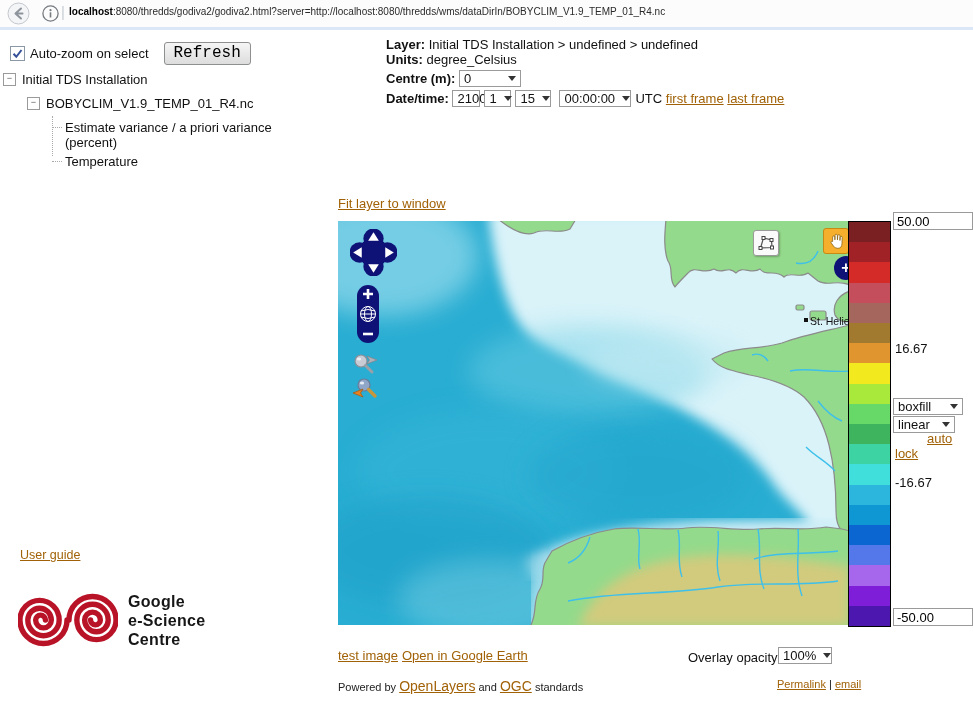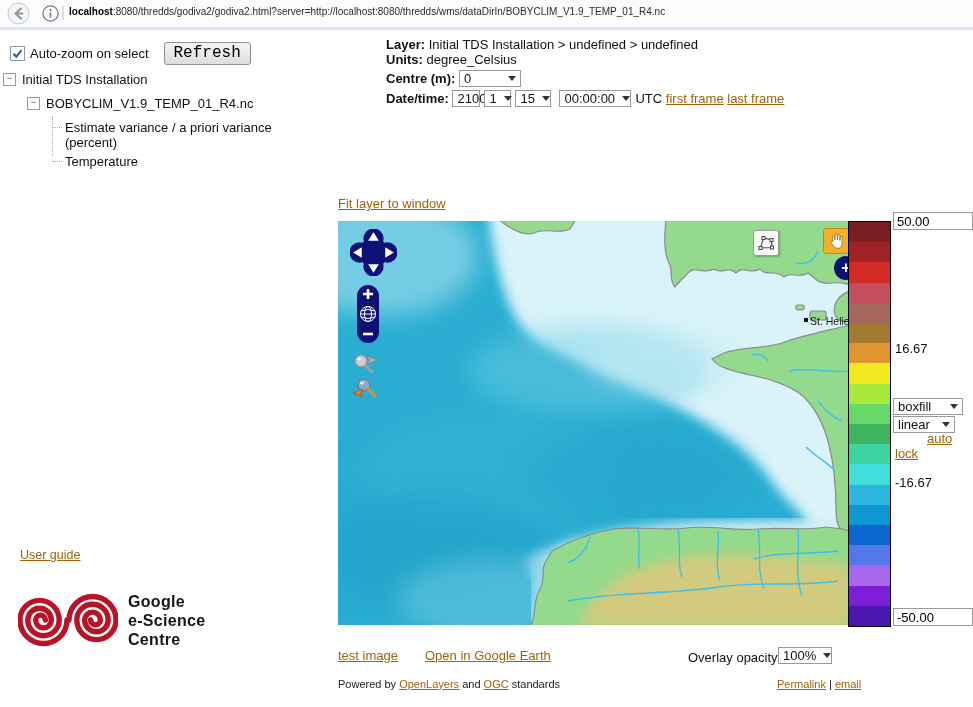--- a/index.html
+++ b/index.html
@@ -60,25 +60,25 @@
                font-family:"Liberation Sans",sans-serif;font-size:13px;padding:1px 3px;}
   .scale-max{top:212px;} .scale-min{top:608px;}
   .scale-lbl{position:absolute;left:895px;}
   .lbl-upper{top:341px;} .lbl-lower{top:475px;}
   .sel-style{position:absolute;left:893px;top:398px;width:70px;}
   .sel-scale{position:absolute;left:893px;top:416px;width:62px;}
   .lnk-auto{position:absolute;left:895px;top:431px;margin-left:32px;}
   .lnk-lock{position:absolute;left:895px;top:446px;}
   
   .f-testimg{position:absolute;left:338px;top:648px;}
-  .f-ge{position:absolute;left:425px;top:648px;}
+  .f-ge{position:absolute;left:402px;top:648px;}
   .f-opacity{position:absolute;left:688px;top:650px;}
   .f-opsel{position:absolute;left:778px;top:647px;width:54px;}
   .powered{position:absolute;left:338px;top:678px;font-size:11px;color:#222;}
-  .powered a{font-size:11px;}
+  .powered a{font-size:14px;}
   .perma{position:absolute;left:777px;top:678px;font-size:11px;}
   .perma a{font-size:11px;}
 </style>
 </head>
 <body>
 
 <div class="screen">
 
   <div class="chrome">
     <span class="back">

